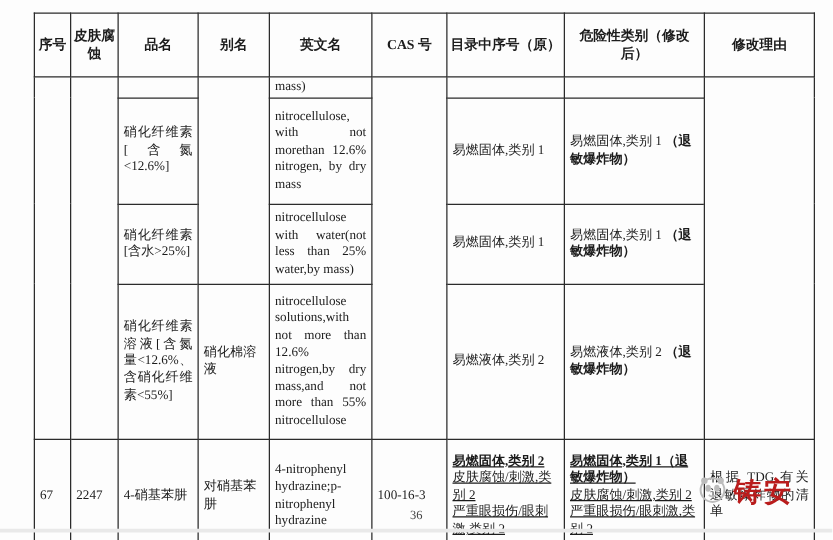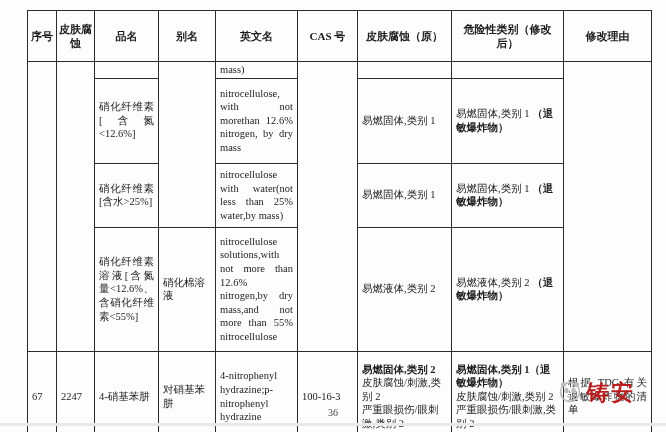--- a/index.html
+++ b/index.html
@@ -45,21 +45,21 @@
   tr.rowA td{height:13px;padding:1px 4px;}
   tr.rowB td{height:78px;}
   tr.rowC td{height:57px;}
   tr.rowD td{height:117px;}
   tr.rowE td{height:84px;}
   td.c-index,td.c-catalog,td.c-alias,td.c-cas{}
   td.c-product{text-align:justify;margin-top:36px;}
   td.c-english{text-align:justify;font-family:"Liberation Serif","DejaVu Serif",serif;}
   td.c-hazard_orig,td.c-hazard_rev{text-align:left;}
   td.c-reason{text-align:justify;}
-  td .ln{display:block;}
+  td .ln{display:block;text-decoration:underline;}
   td .b{font-weight:bold;}
   .page-number{
     position:absolute;left:0;right:0;top:407px;
     text-align:center;font-size:10px;color:#444;
   }
   .footer-rule{
     position:absolute;left:0;top:423px;width:666px;height:3px;
     background:#e9e9e9;
   }
   .watermark{
@@ -89,21 +89,21 @@
         <col>
     </colgroup>
     <thead>
         <tr>
           <th>序号</th>
           <th>皮肤腐蚀</th>
           <th>品名</th>
           <th>别名</th>
           <th>英文名</th>
           <th>CAS 号</th>
-          <th>皮肤腐蚀（原）</th>
+          <th>目录中序号（原）</th>
           <th>危险性类别（修改后）</th>
           <th>修改理由</th>
         </tr>
       </thead>
     <tbody>
         <tr class="rowA">
           <td class="c-index" rowspan="4"></td>
           <td class="c-catalog" rowspan="4"></td>
           <td class="c-product"></td>
           <td class="c-alias" rowspan="3"></td>

